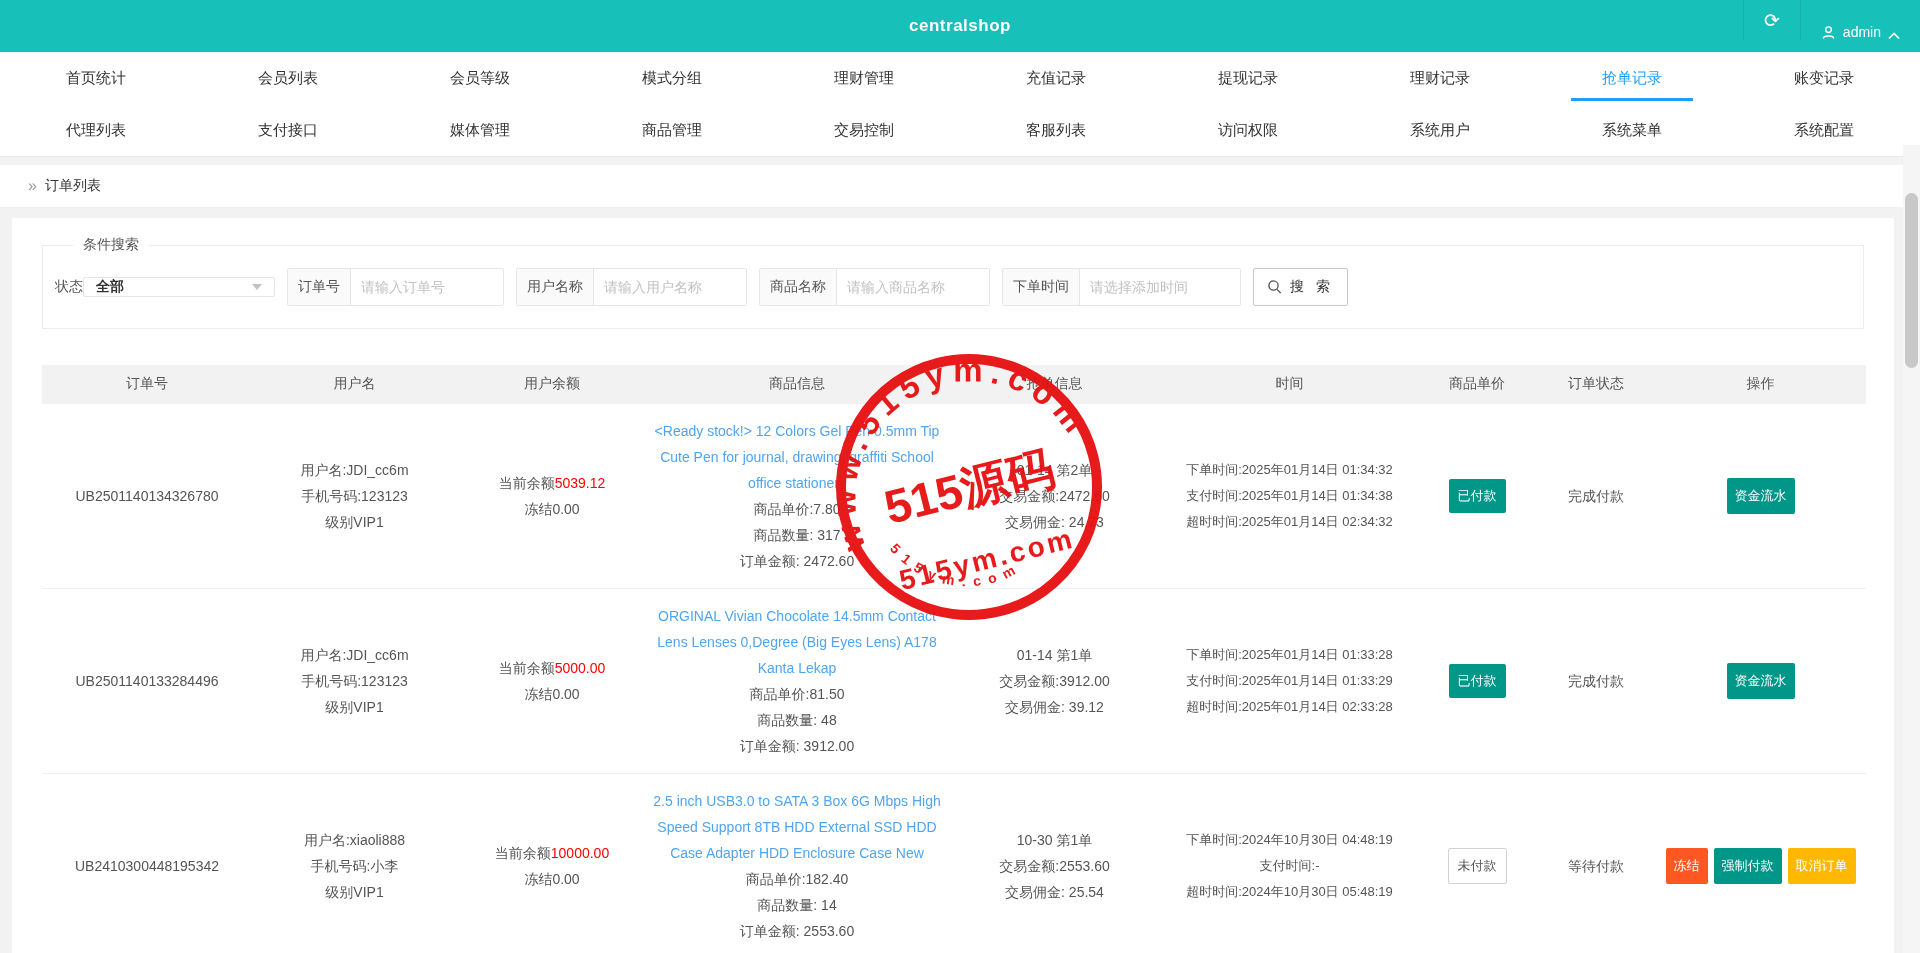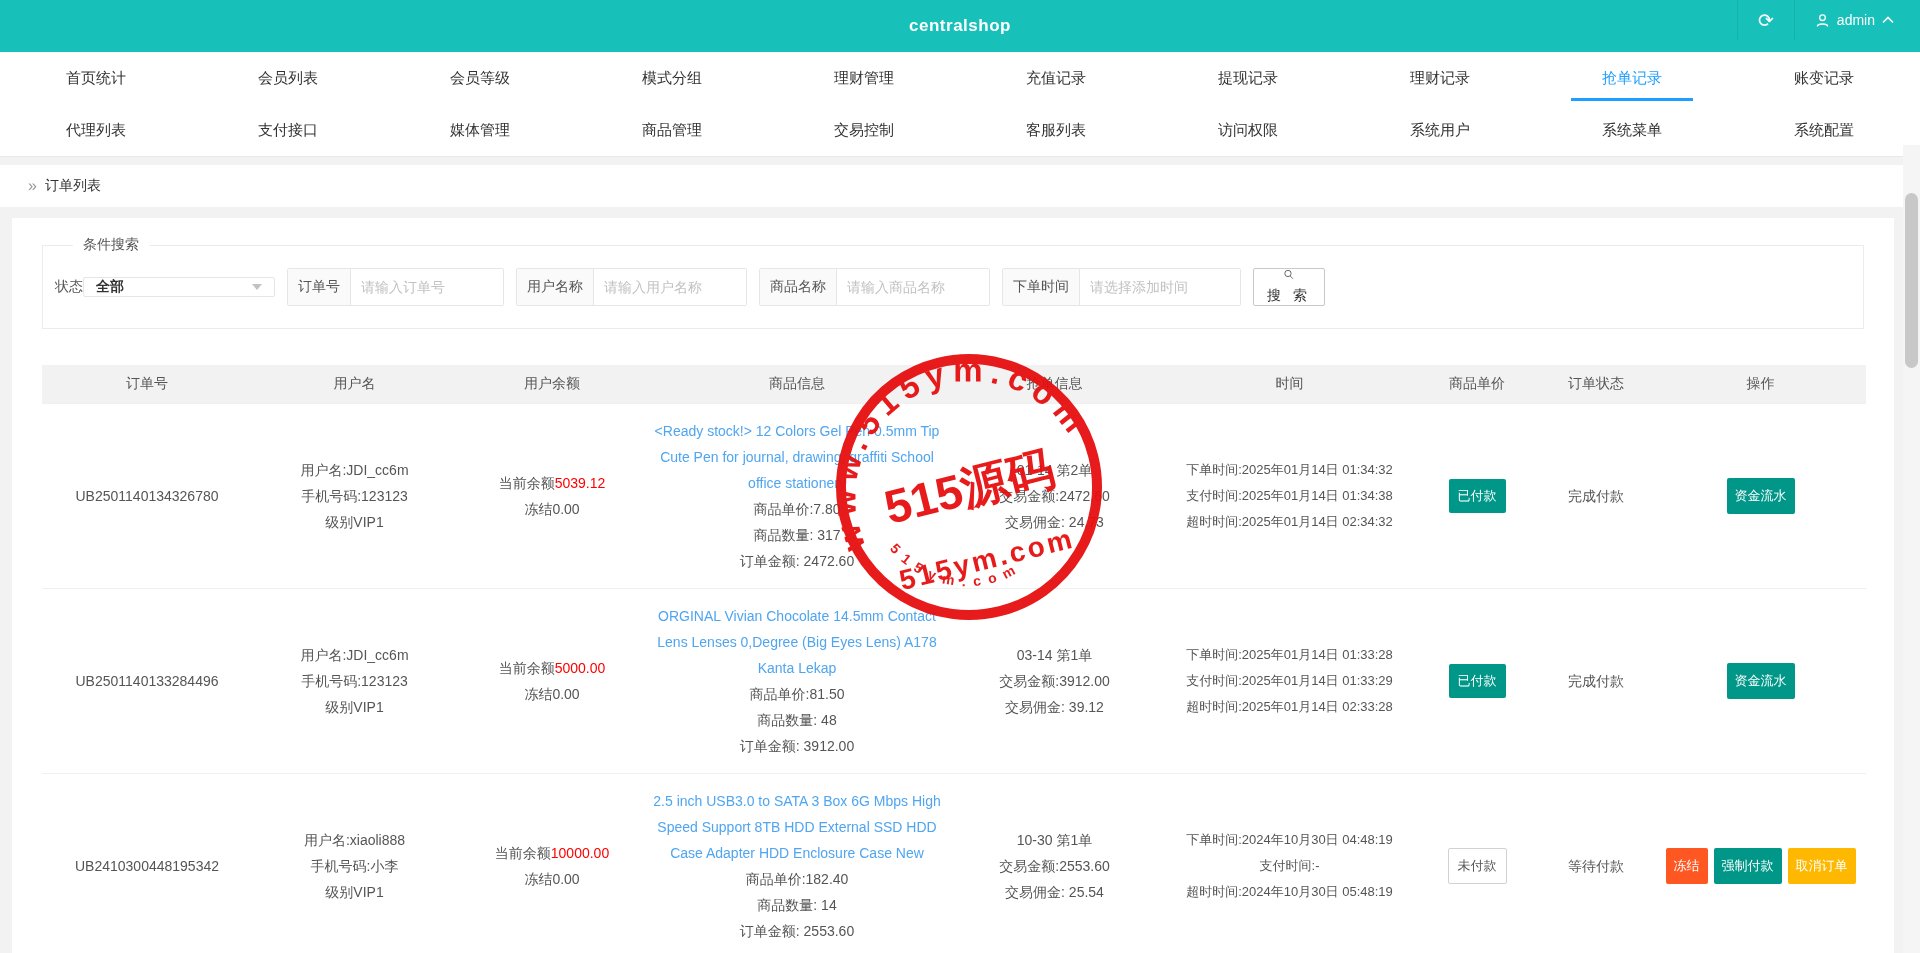--- a/index.html
+++ b/index.html
@@ -7,21 +7,21 @@
   body { font-family:"Liberation Sans", sans-serif; background:#f2f2f2; color:#555; overflow:hidden; }
   .app { position:relative; width:1920px; height:953px; overflow:hidden; background:#f2f2f2; }
 
   
   .topbar { position:relative; height:52px; background:#17c0b9; display:flex; align-items:center; justify-content:center; }
   .topbar-title { color:#fff; font-size:17px; font-weight:bold; letter-spacing:.5px; }
   .topbar-right { position:absolute; right:0; top:0; height:40px; display:flex; align-items:center; }
   .refresh-btn { width:58px; height:40px; display:flex; align-items:center; justify-content:center;
     border-left:1px solid rgba(0,0,0,.08); border-right:1px solid rgba(0,0,0,.08); cursor:pointer; }
   .refresh-btn span { color:#fff; font-size:19px; line-height:1; }
-  .user-box { display:flex; align-items:center; gap:7px; padding:0 26px 0 20px; height:40px; cursor:pointer; color:#fff; font-size:14px; }
+  .user-box { display:flex; align-items:flex-end; gap:7px; padding:0 20px 0 20px; height:40px; cursor:pointer; color:#fff; font-size:14px; }
 
   
   .nav { background:#fff; border-bottom:1px solid #e9e9e9; }
   .nav-row { display:grid; grid-template-columns:repeat(10,1fr); height:52px; }
   .nav-item { text-align:center; line-height:52px; font-size:15px; color:#333; cursor:pointer; position:relative; white-space:nowrap; }
   .nav-item.active { color:#1e9fff; }
   .nav-item.active::after { content:""; position:absolute; left:50%; transform:translateX(-50%); bottom:3px; width:122px; height:3px; background:#1e9fff; }
 
   
   .crumb-bar { margin-top:8px; background:#fff; height:42px; display:flex; align-items:center; padding-left:28px; gap:8px; }
@@ -39,21 +39,21 @@
   .select { width:192px; height:20px; border:1px solid #e6e6e6; border-radius:2px; background:#fff;
     display:flex; align-items:center; justify-content:space-between; padding:0 12px; cursor:pointer; }
   .select-value { font-size:14px; color:#333; font-weight:bold; }
   .caret { width:0; height:0; border-left:5px solid transparent; border-right:5px solid transparent; border-top:6px solid #c2c2c2; }
   .input-group { display:flex; height:38px; border:1px solid #e6e6e6; border-radius:2px; background:#fff; }
   .input-addon { display:flex; align-items:center; padding:0 10px; background:#fafafa; border-right:1px solid #e6e6e6; font-size:14px; color:#555; white-space:nowrap; }
   .input-group input { border:none; outline:none; width:152px; padding:0 10px; font-size:14px; color:#333; font-family:"Liberation Sans",sans-serif; }
   .input-group input::placeholder { color:#c2c2c2; }
   .input-group.time input { width:160px; }
   .search-btn { display:flex; align-items:center; gap:7px; height:38px; padding:0 13px; background:#fff;
-    border:1px solid #c9c9c9; border-radius:2px; cursor:pointer; font-size:14px; color:#333; letter-spacing:4px; white-space:nowrap;flex-direction:column; }
+    border:1px solid #c9c9c9; border-radius:2px; cursor:pointer; font-size:14px; color:#333; letter-spacing:4px; white-space:nowrap; }
 
   
   table.orders { border-collapse:collapse; margin:36px 30px 0; table-layout:fixed; width:1824px; }
   table.orders th { background:#f2f2f2; height:38px; font-size:14px; font-weight:normal; color:#555; text-align:center; }
   table.orders td { text-align:center; vertical-align:middle; font-size:14px; color:#555; line-height:26px; border-top:1px solid #f0f0f0; padding:14px 4px; }
   tr.row-1, tr.row-2 { height:160px; }
   tr.row-3 { height:150px; }
   .prod-title { color:#4fa5f0; cursor:pointer; }
   .money-red { color:#ff0000; }
   .time-cell div { white-space:nowrap; font-size:13px; }
@@ -239,21 +239,21 @@
             <div><span>当前余额</span><span class="money-red">5000.00</span></div>
             <div>冻结0.00</div>
           </td>
           <td>
             <div class="prod-title">ORGINAL Vivian Chocolate 14.5mm Contact Lens Lenses 0,Degree (Big Eyes Lens) A178 Kanta Lekap</div>
             <div>商品单价:81.50</div>
             <div>商品数量: 48</div>
             <div>订单金额: 3912.00</div>
           </td>
           <td>
-            <div>03-14 第1单</div>
+            <div>01-14 第1单</div>
             <div>交易金额:3912.00</div>
             <div>交易佣金: 39.12</div>
           </td>
           <td class="time-cell">
             <div>下单时间:2025年01月14日 01:33:28</div>
             <div>支付时间:2025年01月14日 01:33:29</div>
             <div>超时时间:2025年01月14日 02:33:28</div>
           </td>
           <td><span class="badge badge-paid">已付款</span></td>
           <td>完成付款</td>

